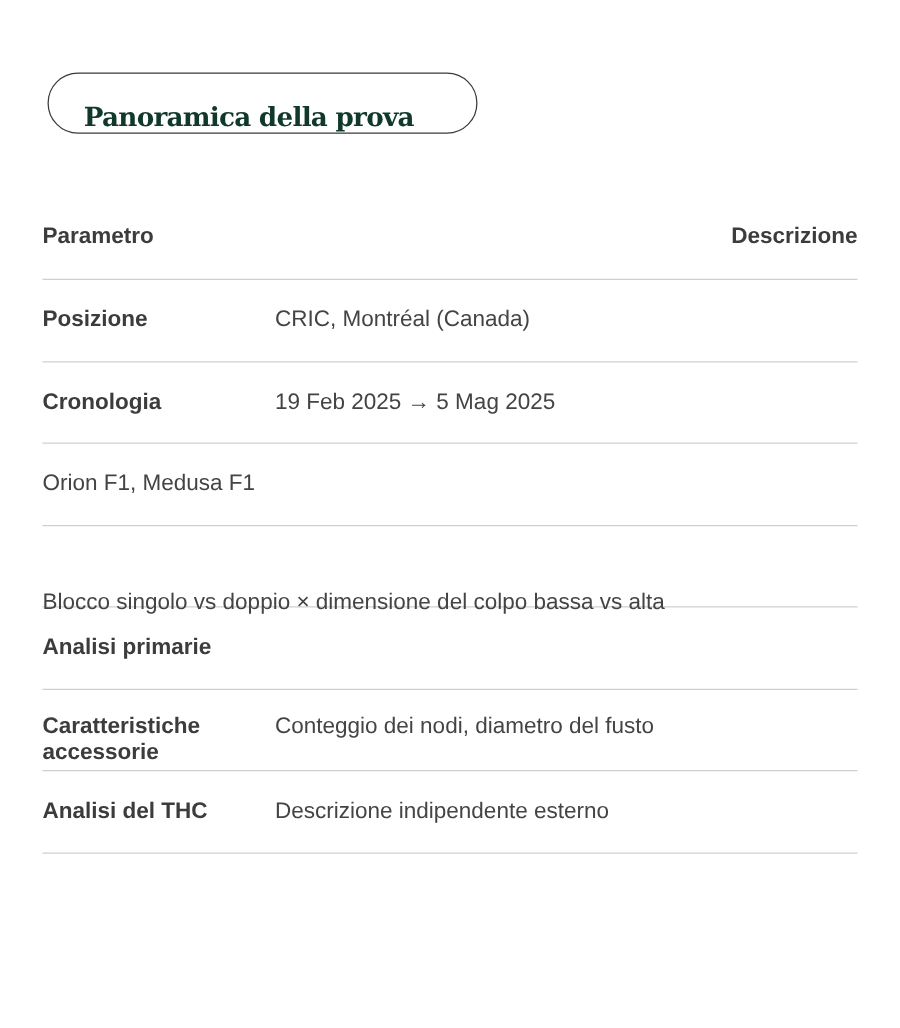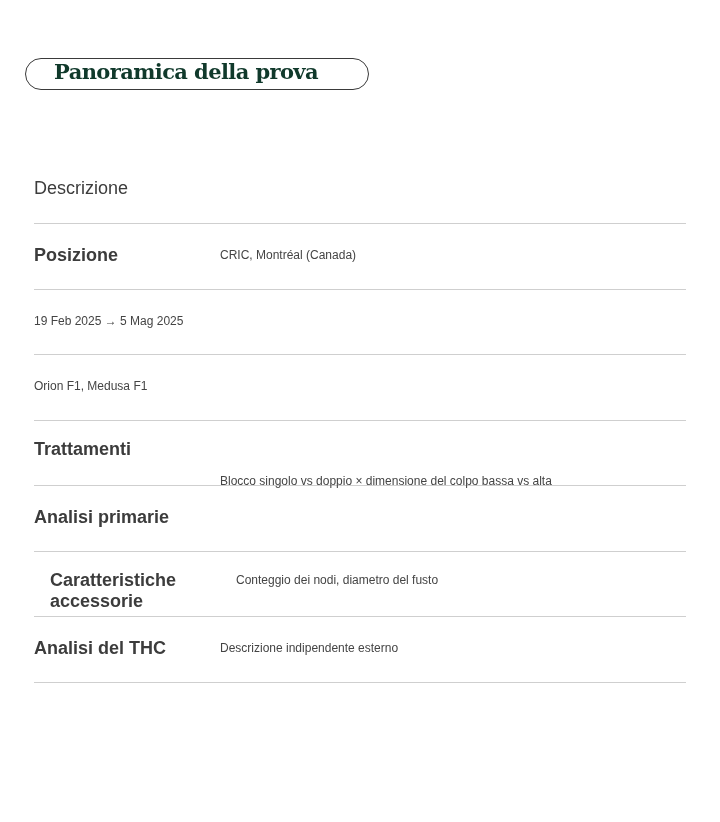--- a/index.html
+++ b/index.html
@@ -10,29 +10,29 @@
   body {
     width: 720px;
     height: 822px;
     position: relative;
     overflow: hidden;
     font-family: "Liberation Sans", "DejaVu Sans", sans-serif;
     color: #3a3a3a;
   }
   .title-pill {
     position: absolute;
-    left: 25px;
+    left: 38px;
     top: 58px;
     width: 344px;
-    height: 32px;
+    height: 49px;
     border: 1.5px solid #3a3a3a;
     border-radius: 26px;
     box-sizing: border-box;
     display: flex;
-    align-items: flex-start;
+    align-items: flex-end;
     padding-left: 28px;
   }
   .title-pill span {
     font-family: "DejaVu Serif", "Liberation Serif", serif;
     font-weight: bold;
     font-size: 21px;
     color: #10392b;
     letter-spacing: -0.6px;
   }
   .table {
@@ -55,30 +55,31 @@
     width: 186px;
     flex: none;
     font-weight: bold;
     font-size: 18px;
     line-height: 21px;
     color: #3c3c3c;
     padding-top: 21px;
   }
   .cell-desc {
     flex: 1;
-    font-size: 12px;
+    font-size: 18px;
     line-height: 21px;
     color: #444444;
     padding-top: 21px;
     white-space: nowrap;
   }
   .header .cell-desc {
-    font-weight: normal;
+    font-weight: bold;
     color: #3c3c3c;
     font-size: 18px;
+    text-align: right;
   }
   .cell-desc.wrap {
     white-space: normal;
   }
   .row.multi .cell-param,
   .row.multi .cell-desc {
     padding-top: 18px;
   }
   .row.multi .cell-desc { line-height: 21px; }
   .row.multi .cell-param { line-height: 21px; }
@@ -86,47 +87,48 @@
 </style>
 </head>
 <body>
 
 <div class="title-pill">
   <span>Panoramica della prova</span>
 </div>
 
 <div class="table">
   <div class="row header">
+    <div class="cell-param">Parametro</div>
     <div class="cell-desc">Descrizione</div>
   </div>
 
   <div class="row">
     <div class="cell-param">Posizione</div>
     <div class="cell-desc">CRIC, Montréal (Canada)</div>
   </div>
 
   <div class="row">
+    <div class="cell-param">Cronologia</div>
     <div class="cell-desc">19 Feb 2025 → 5 Mag 2025</div>
   </div>
 
   <div class="row">
     <div class="cell-desc">Orion F1, Medusa F1</div>
   </div>
 
   <div class="row multi">
-    <div class="cell-param">Trattamenti</div>
     <div class="cell-desc wrap" style="padding-right:10px;margin-top:32px;">Blocco singolo vs doppio × dimensione del colpo bassa vs alta</div>
   </div>
 
   <div class="row metrics">
     <div class="cell-param">Analisi primarie</div>
   </div>
 
   <div class="row multi">
-    <div class="cell-param" style="width:150px; margin-right:36px;margin-left:16px;">Caratteristiche accessorie</div>
+    <div class="cell-param" style="width:150px; margin-right:36px;">Caratteristiche accessorie</div>
     <div class="cell-desc">Conteggio dei nodi, diametro del fusto</div>
   </div>
 
   <div class="row">
     <div class="cell-param">Analisi del THC</div>
     <div class="cell-desc">Descrizione indipendente esterno</div>
   </div>
 </div>
 
 </body></html>

